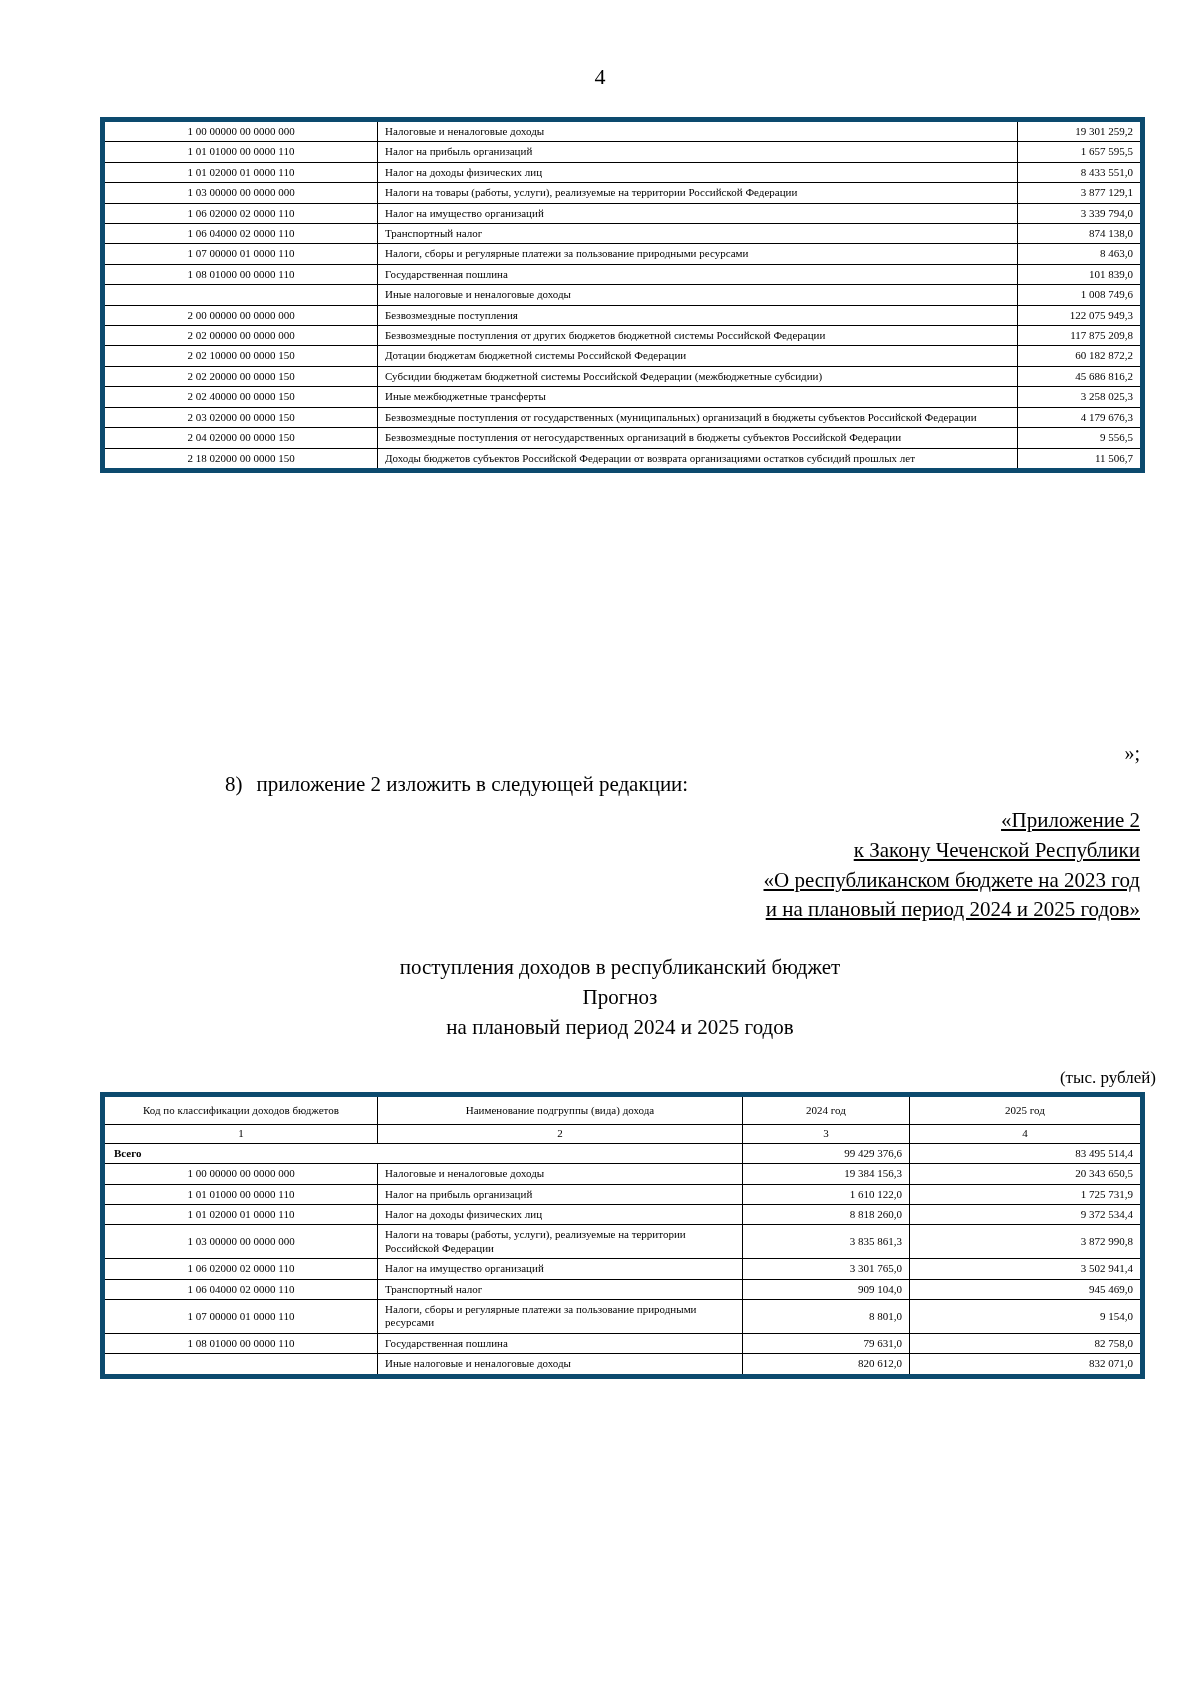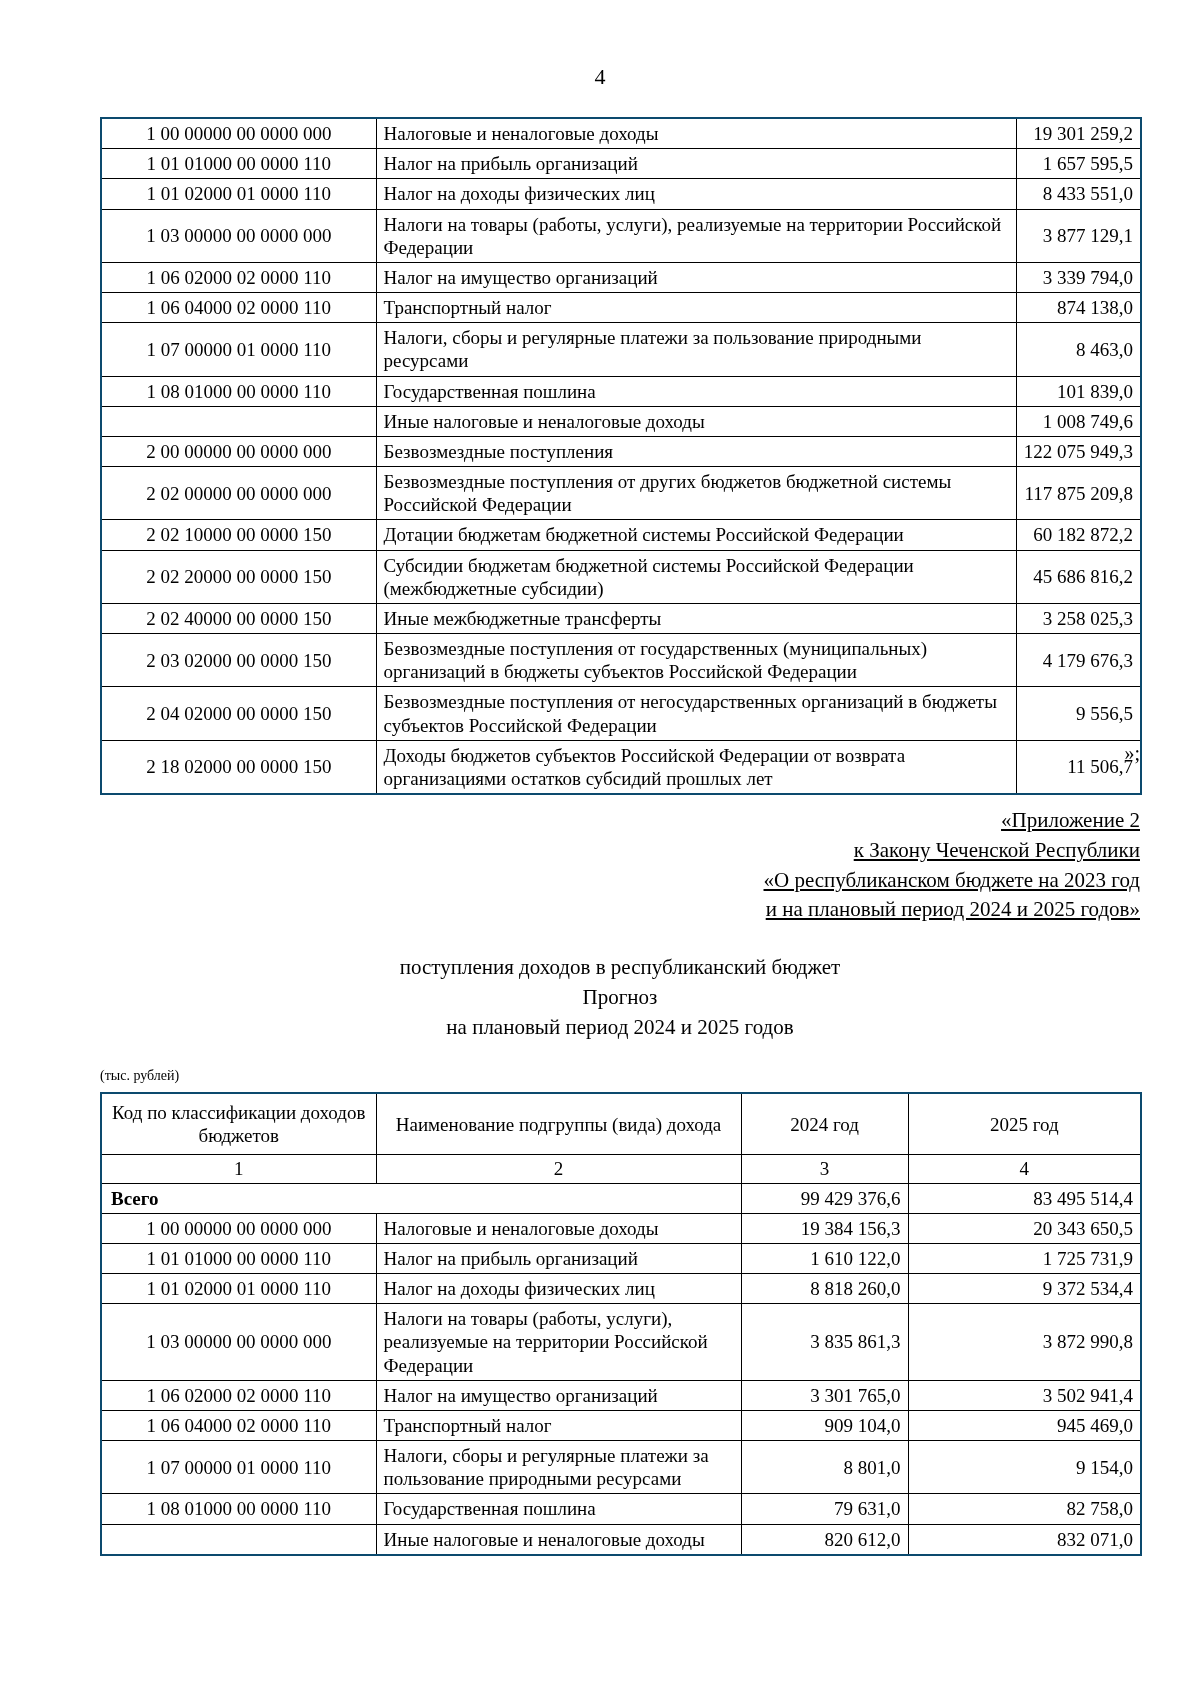--- a/index.html
+++ b/index.html
@@ -28,22 +28,22 @@
     font-size: 22px;
     line-height: 1;
     padding-top: 66px;
     margin-bottom: 0;
   }
 
   
   .doc-table {
     border-collapse: collapse;
     table-layout: fixed;
-    border: 2px solid #0c4a6e;
-    font-size: 19px;
+    border: 5px solid #0c4a6e;
+    font-size: 11px;
     line-height: 1.22;
   }
   .doc-table td, .doc-table th {
     border: 1px solid #000;
     padding: 3px 7px;
     vertical-align: middle;
     font-weight: normal;
   }
   .c-code {
     text-align: center;
@@ -109,25 +109,25 @@
     top: 953px;
     width: 1040px;
     text-align: center;
     font-size: 21px;
     line-height: 1.42;
   }
 
   
   .units-note {
     position: absolute;
-    left: 100px;
+    left: 116px;
     top: 1068px;
     width: 1040px;
-    text-align: left;
-    font-size: 14px;
+    text-align: right;
+    font-size: 17px;
   }
 
   
   #table2-wrap {
     position: absolute;
     left: 100px;
     top: 1092px;
     width: 1040px;
   }
   #table2 { width: 1040px; }
@@ -248,20 +248,23 @@
             <td class="c-code">2 18 02000 00 0000 150</td>
             <td class="c-name">Доходы бюджетов субъектов Российской Федерации от возврата организациями остатков субсидий прошлых лет</td>
             <td class="c-val">11 506,7</td>
           </tr>
         </tbody>
     </table>
   </div>
 
   <div class="closing-quote">»;</div>
 
+  <div class="numbered-para">
+    <span class="num">8)</span><span>приложение 2 изложить в следующей редакции:</span>
+  </div>
 
   <div class="appendix-block">
     <div>«Приложение 2</div>
     <div>к Закону Чеченской Республики</div>
     <div>«О республиканском бюджете на 2023 год</div>
     <div>и на плановый период 2024 и 2025 годов»</div>
   </div>
 
   <div class="title-block">
     <div>поступления доходов в республиканский бюджет</div>

